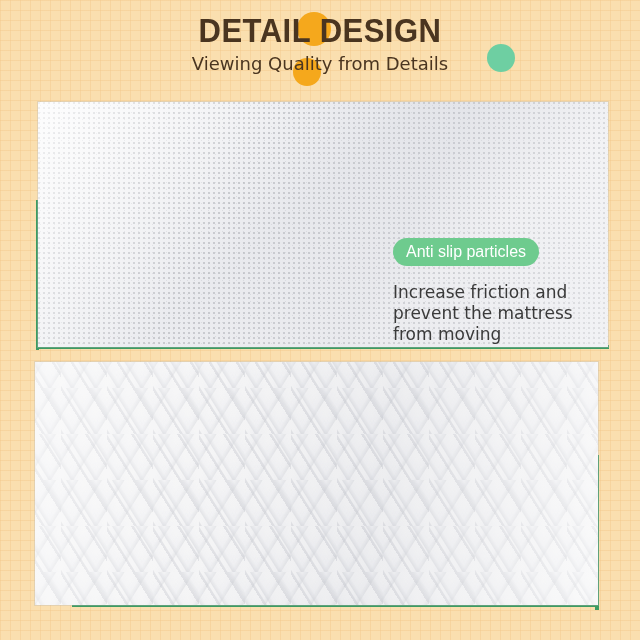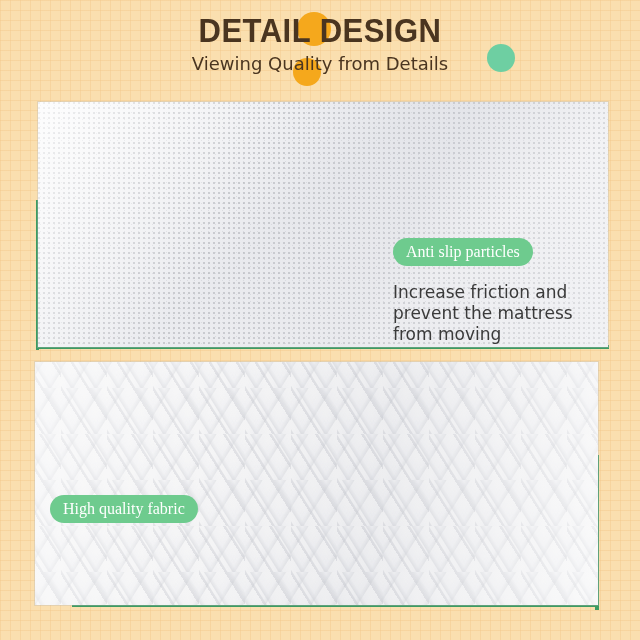--- a/index.html
+++ b/index.html
@@ -197,21 +197,21 @@
   }
   .callout-one { left: 393px; top: 238px; width: 210px; }
   .callout-two { left: 50px; top: 495px; width: 230px; }
 
   .badge {
     display: inline-block;
     background: #6ecb8e;
     color: #ffffff;
     border-radius: 14px;
     padding: 4px 13px 5px 13px;
-    font-family: Liberation Serif, serif;
+    font-family: Liberation Sans, sans-serif;
     font-size: 16px;
     font-weight: 400;
     line-height: 19px;
     white-space: nowrap;
     text-align: right;
   }
   .desc {
     margin-top: 16px;
     font-family: "DejaVu Sans", sans-serif;
     font-size: 17px;
@@ -252,16 +252,15 @@
   <div class="panel-shadow panel-two-edge-right"></div>
   <div class="panel-shadow panel-two-edge-bottom"></div>
 
   <div class="panel panel-two">
     <div class="chev-layer"></div>
     <div class="chev-layer2"></div>
     <div class="panel-two-sheen"></div>
   </div>
 
   <div class="callout callout-two">
-    <span class="badge">High quality fabric</span>
   </div>
 
 </div>
 
 </body></html>

